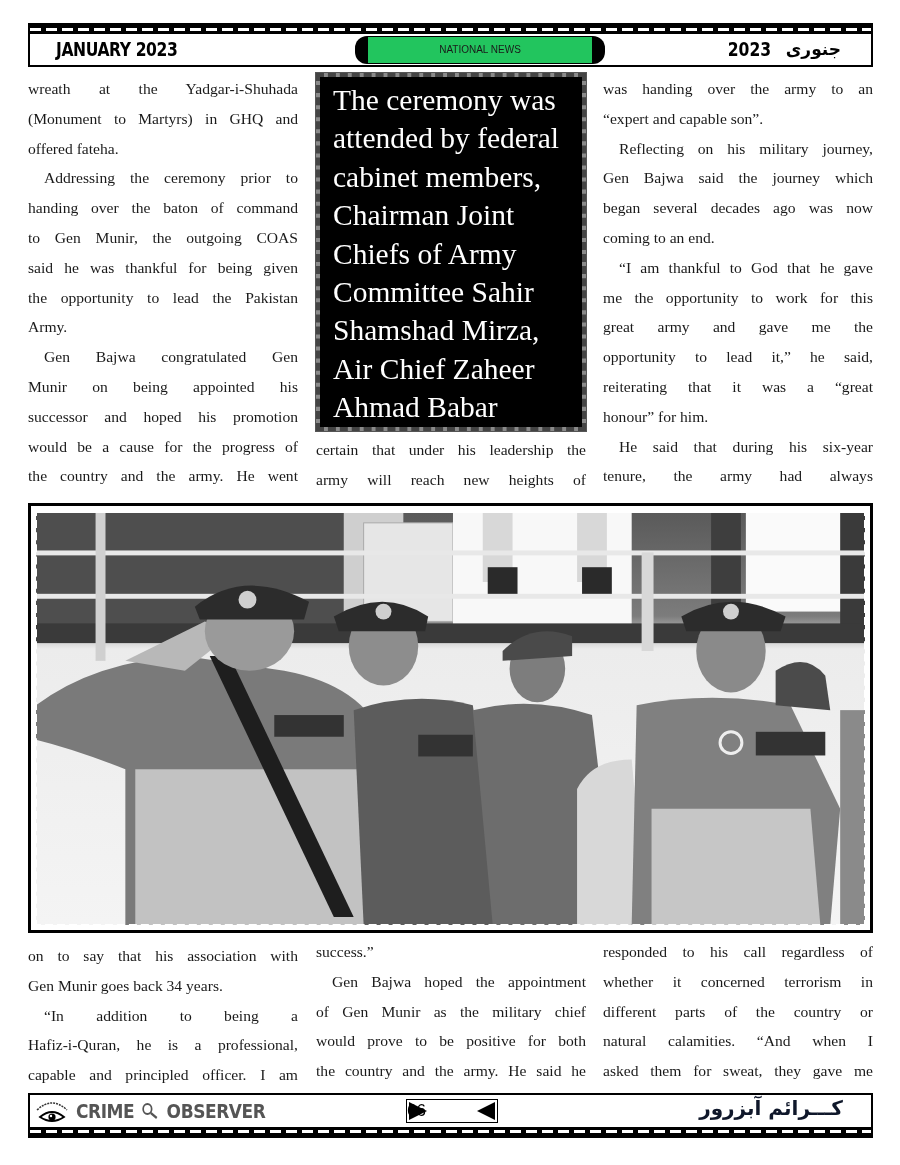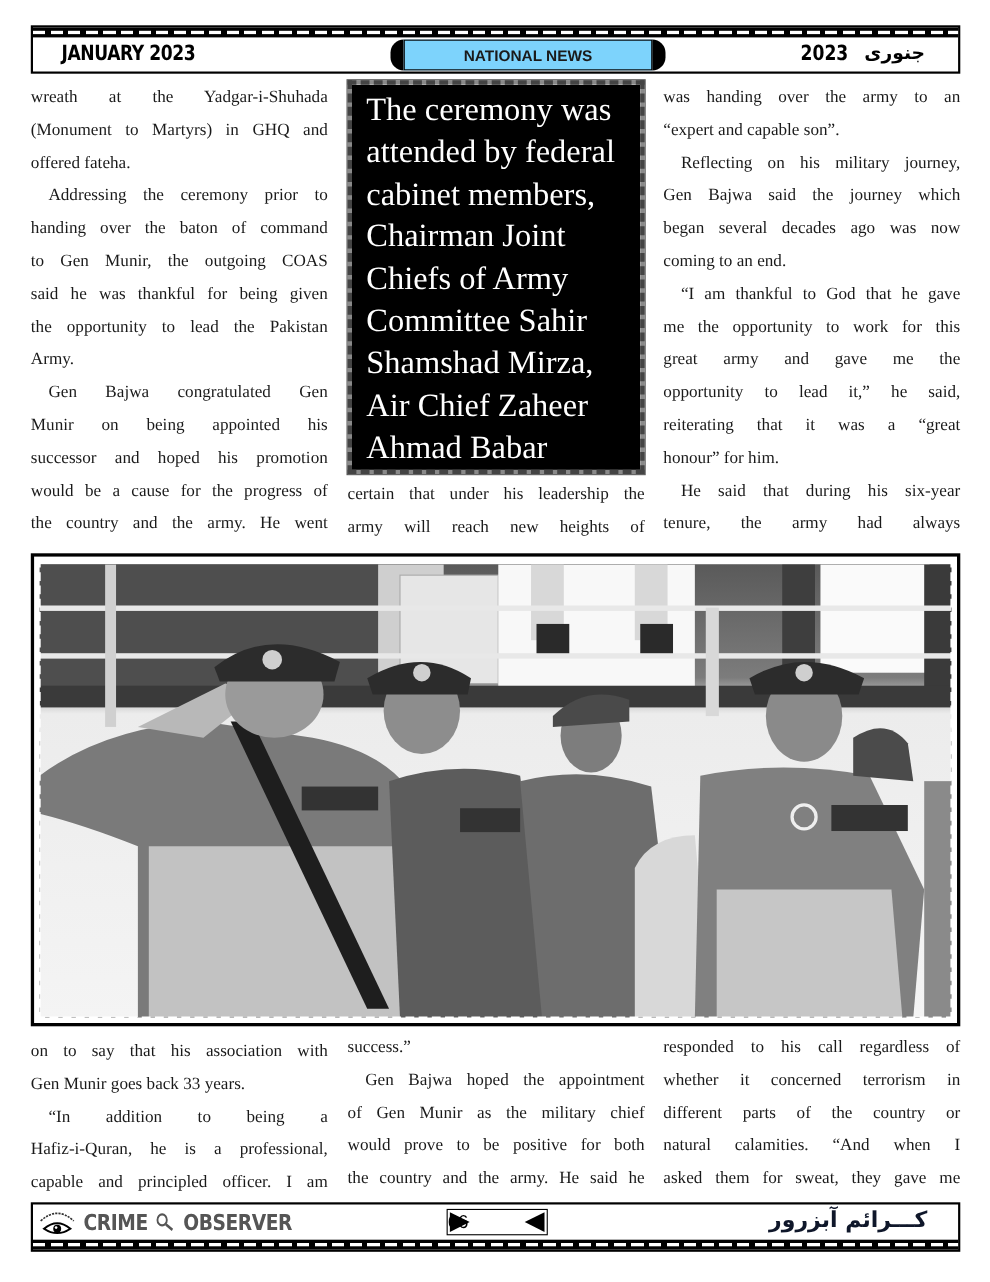--- a/index.html
+++ b/index.html
@@ -10,21 +10,21 @@
   .hdr .dash { position:absolute; left:0; right:0; top:0; height:9px; background:#000;
     background-image: repeating-linear-gradient(90deg, #fff 0 11px, #000 11px 16px);
     background-size:100% 3px; background-repeat:no-repeat; background-position:0 3px; }
   .hdr .date-left { position:absolute; left:26px; top:13px; font-family:"DejaVu Sans", sans-serif; font-weight:bold; font-size:19px; letter-spacing:-0.5px; transform:scaleX(0.82); transform-origin:left; color:#000; }
   .hdr .date-right { position:absolute; right:30px; top:13px; font-family:"DejaVu Sans", sans-serif; font-weight:bold; font-size:19px; color:#000; display:flex; gap:10px; align-items:center; }
   .hdr .date-right .yr { transform:scaleX(0.82); display:inline-block; }
   .hdr .date-right .ur { font-size:17px; font-weight:bold; }
   .section-tab { position:absolute; left:325px; top:11px; width:250px; height:28px; }
   .section-tab .cap-l { position:absolute; left:0; top:0; width:12px; height:28px; background:#000; border-radius:14px 0 0 14px; }
   .section-tab .cap-r { position:absolute; right:0; top:0; width:12px; height:28px; background:#000; border-radius:0 14px 14px 0; }
-  .section-tab .mid { position:absolute; left:12px; right:12px; top:0; height:26px; border:1px solid #000; background:#7dd3fc; text-align:center; line-height:26px; font-family:"Liberation Sans", sans-serif; font-weight:bold; font-size:14px; }
+  .section-tab .mid { position:absolute; left:12px; right:12px; top:0; height:26px; border:1px solid #000; background:#22c55e; text-align:center; line-height:26px; font-family:"Liberation Sans", sans-serif; font-weight:normal; font-size:10px; }
 
   
   .col { position:absolute; font-size:15.6px; line-height:29.8px; text-align:justify; }
   .col .ln { display:block; text-align:justify; text-align-last:justify; white-space:nowrap; }
   .col .ln.end { text-align-last:left; }
   .col .ln.ind { padding-left:16px; }
 
   .c1 { left:28px; top:74px; width:270px; }
   .c2 { left:316px; top:435px; width:270px; }
   .c3 { left:603px; top:74px; width:270px; }
@@ -190,21 +190,21 @@
       <circle cx="700" cy="233" r="11" fill="none" stroke="#eee" stroke-width="3"></circle>
       <rect x="725" y="222" width="70" height="24" fill="#333"></rect>
       <path d="M745 160 Q775 140 795 165 L800 200 L745 195 Z" fill="#4b4b4b"></path>
       <rect x="810" y="200" width="25" height="218" fill="#8a8a8a"></rect>
     </svg>
   </div>
 </div>
 
 <div class="col c1b">
     <span class="ln">on to say that his association with</span>
-    <span class="ln end">Gen Munir goes back 33 years.</span>
+    <span class="ln end">Gen Munir goes back 34 years.</span>
     <span class="ln ind">“In addition to being a</span>
     <span class="ln">Hafiz-i-Quran, he is a professional,</span>
     <span class="ln">capable and principled officer. I am</span>
   </div>
 <div class="col c2b">
     <span class="ln end">success.”</span>
     <span class="ln ind">Gen Bajwa hoped the appointment</span>
     <span class="ln">of Gen Munir as the military chief</span>
     <span class="ln">would prove to be positive for both</span>
     <span class="ln">the country and the army. He said he</span>

